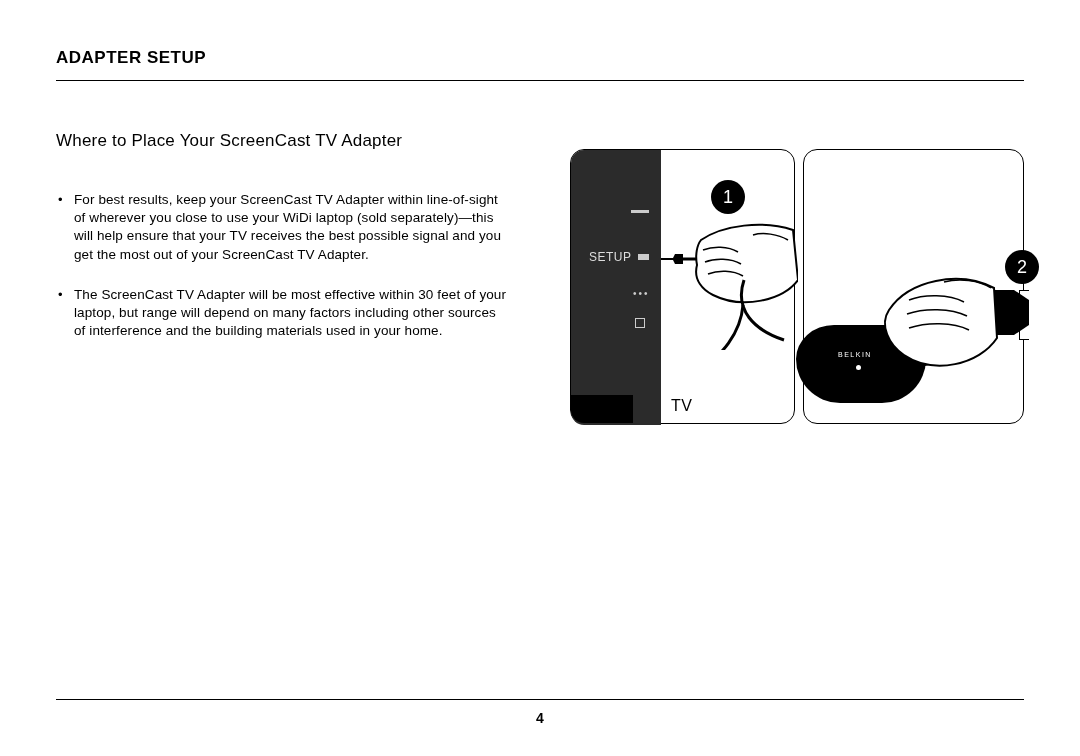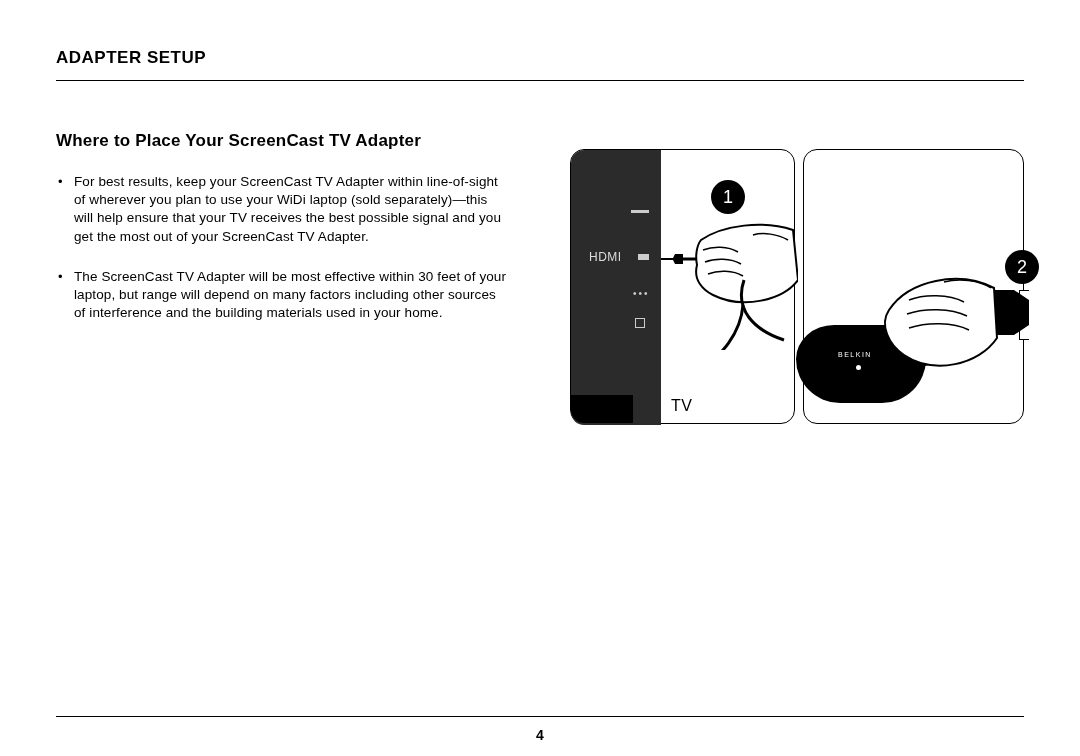--- a/index.html
+++ b/index.html
@@ -1,20 +1,20 @@
 <!DOCTYPE html>
 <html><head>
 <meta charset="utf-8">
 <style>
   * { box-sizing: border-box; margin: 0; padding: 0; }
   html, body { width: 1080px; height: 756px; background: #fff; font-family: Arial, Helvetica, sans-serif; color: #000; }
   .page {
     width: 1080px;
     height: 756px;
-    padding: 48px 56px 13px 56px;
+    padding: 48px 56px 30px 56px;
     display: flex;
     flex-direction: column;
   }
   .header-title {
     font-size: 17px;
     font-weight: bold;
     letter-spacing: 0.5px;
     margin-bottom: 12px;
   }
   .hr {
@@ -27,22 +27,22 @@
     flex: 1 1 auto;
     gap: 60px;
     margin-top: 50px;
   }
   .col {
     flex: 1 1 0;
     min-width: 0;
   }
   .section-title {
     font-size: 17px;
-    font-weight: bold;
-    margin-bottom: 22px;
+    font-weight: normal;
+    margin-bottom: 40px;
     letter-spacing: 0.2px;
   }
   ul.bullets {
     list-style: none;
     padding-left: 0;
     font-size: 13.5px;
     line-height: 1.35;
     letter-spacing: 0.1px;
   }
   ul.bullets > li {
@@ -179,37 +179,37 @@
 
 <div class="page">
   <div class="header-title">ADAPTER SETUP</div>
   <hr class="hr">
 
   <div class="columns">
 
     <div class="col">
       <div class="section-title">Where to Place Your ScreenCast TV Adapter</div>
       <ul class="bullets">
-        <li>For best results, keep your ScreenCast TV Adapter within line-of-sight of wherever you plan to use your WiDi laptop (sold separately)—this will help ensure that your TV receives the best possible signal and you get the most out of your ScreenCast TV Adapter.</li>
+        <li>For best results, keep your ScreenCast TV Adapter within line-of-sight of wherever you close to use your WiDi laptop (sold separately)—this will help ensure that your TV receives the best possible signal and you get the most out of your ScreenCast TV Adapter.</li>
         <li>The ScreenCast TV Adapter will be most effective within 30 feet of your laptop, but range will depend on many factors including other sources of interference and the building materials used in your home.</li>
       </ul>
     </div>
 
     <div class="col">
 
       <div class="diagram-wrap">
 
         <div class="panel panel-left">
           <div class="tv"></div>
           <div class="tv-lip"></div>
           <div class="tv-slot1"></div>
           <div class="tv-slot2"></div>
           <div class="tv-dots">•••</div>
           <div class="tv-sq"></div>
-          <div class="tv-hdmi-label">HDMI</div>
+          <div class="tv-hdmi-label">SETUP</div>
           <div class="tv-label">TV</div>
 
           <div class="badge" style="left:140px; top:30px;">1</div>
 
           <svg class="hand-left" viewBox="0 0 145 140">
             <path d="M 8 48 L 20 48 L 22 44 L 30 44 L 30 54 L 22 54 L 20 50 L 8 50 Z" fill="#000"></path>
             <line x1="30" y1="49" x2="48" y2="49" stroke="#000" stroke-width="3"></line>
             <path d="M 48 30 C 70 15, 110 10, 140 20 L 145 70 C 130 90, 90 100, 60 85 C 50 80, 40 70, 44 55 C 42 45, 44 35, 48 30 Z" fill="#fff" stroke="#000" stroke-width="2"></path>
             <path d="M 50 40 C 60 36, 75 36, 85 42" fill="none" stroke="#000" stroke-width="1.5"></path>
             <path d="M 52 52 C 62 48, 78 48, 88 54" fill="none" stroke="#000" stroke-width="1.5"></path>

